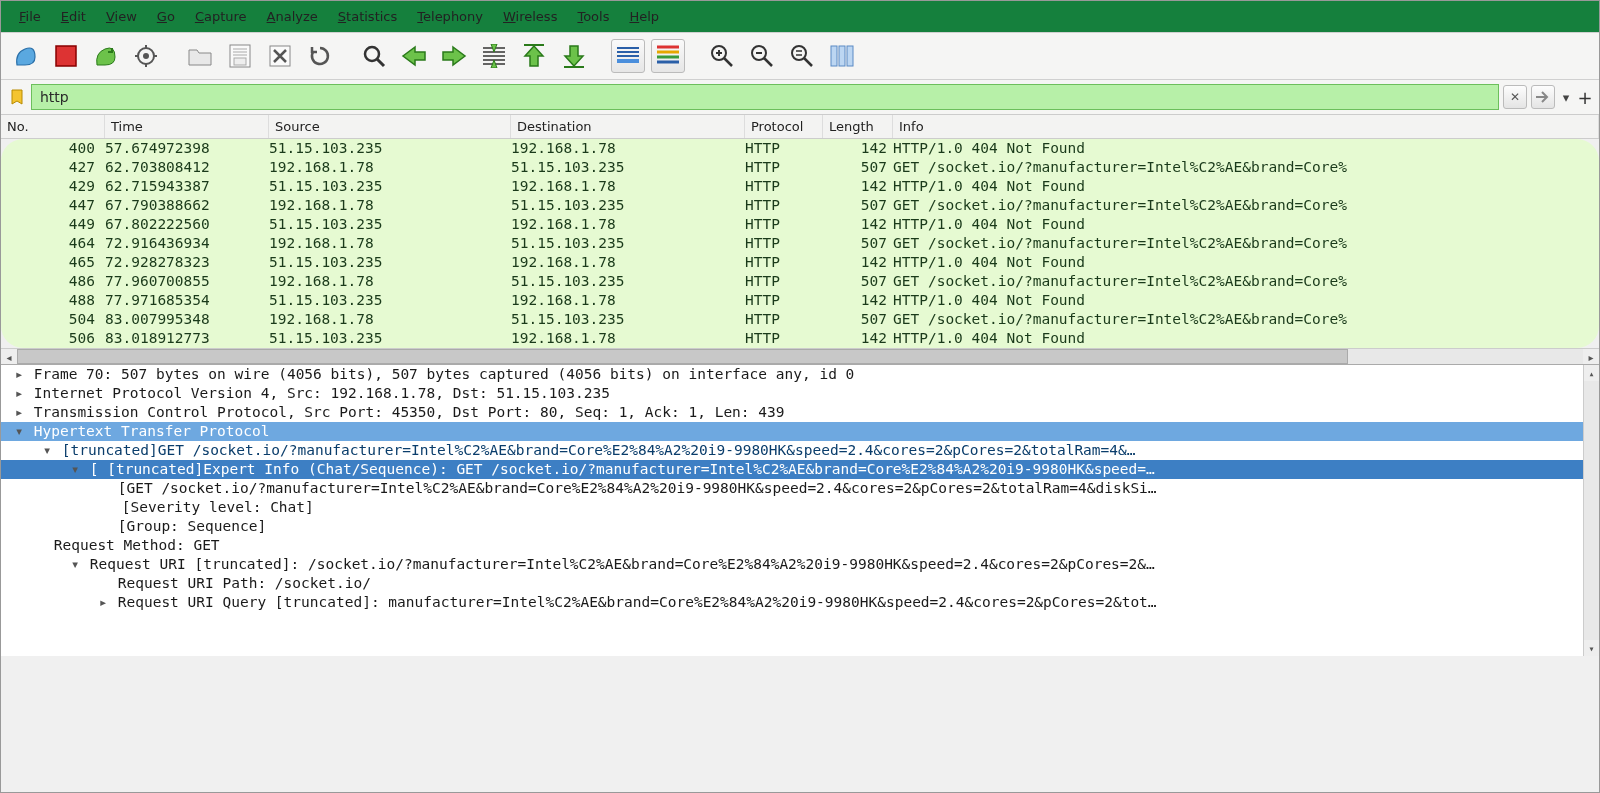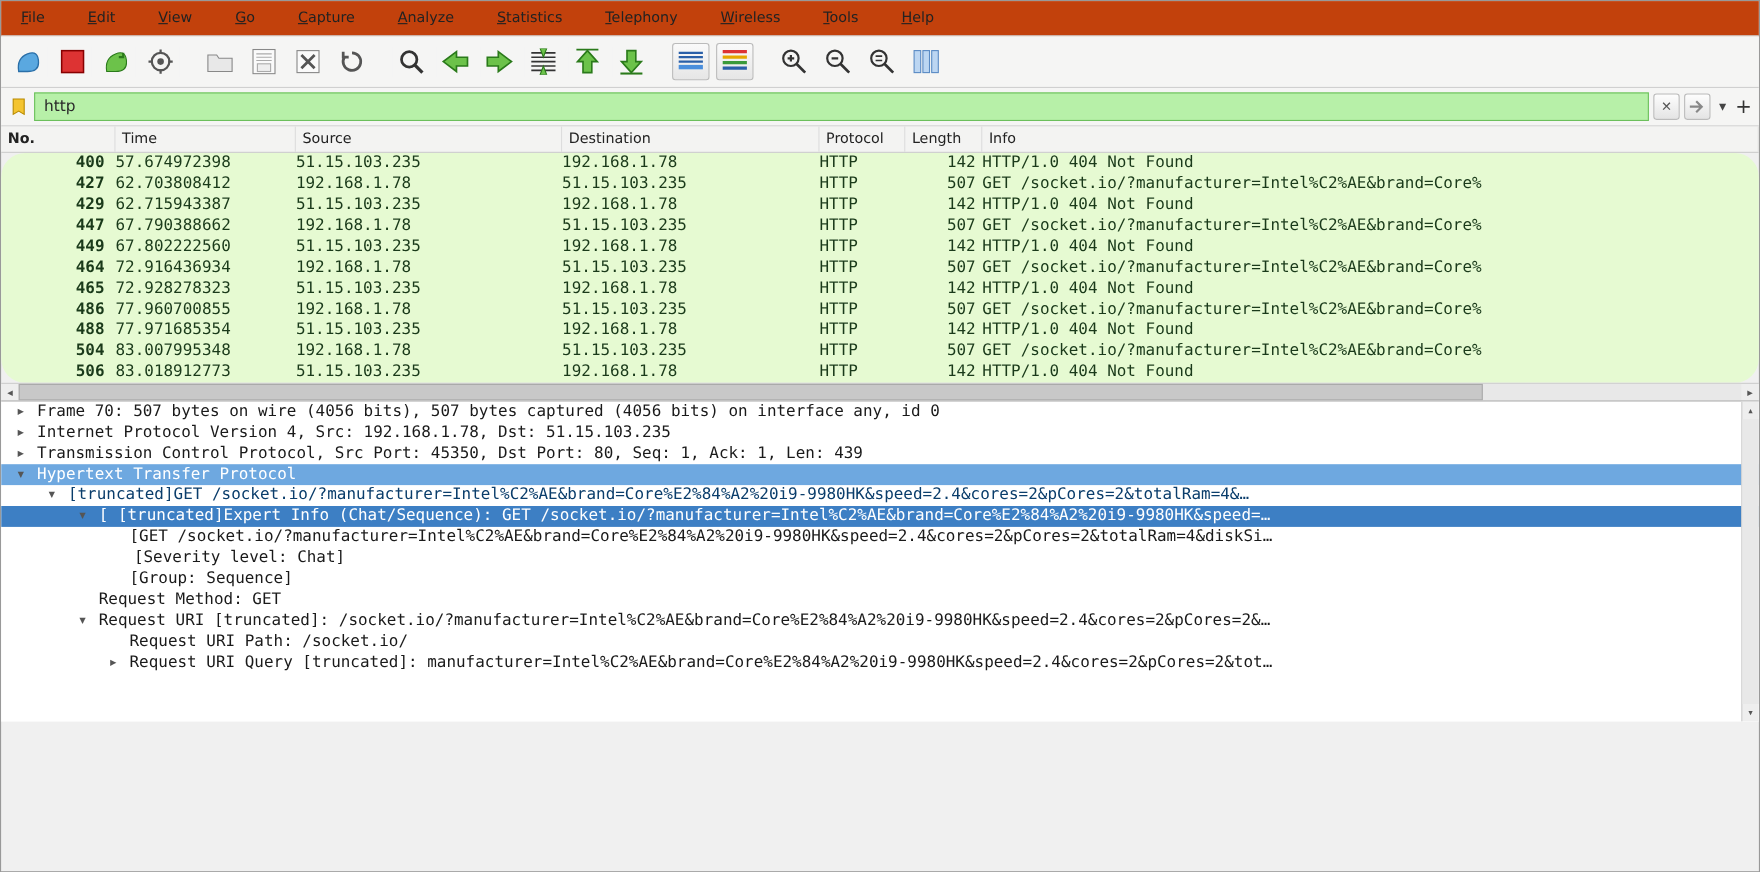--- a/index.html
+++ b/index.html
@@ -1,33 +1,33 @@
 <!DOCTYPE html>
 <html><head>
 <meta charset="utf-8">
 <style>
   * { box-sizing: border-box; margin: 0; padding: 0; }
   body { font-family: "DejaVu Sans", "Liberation Sans", Arial, sans-serif; font-size: 13px; background: #f0f0f0; width: 1600px; height: 793px; overflow: hidden; border: 1px solid #999; }
-  .menubar { display: flex; background: #c2410c; border-bottom: 1px solid #d0d0d0; padding: 4px 8px; gap: 19px; }
+  .menubar { display: flex; background: #15803d; border-bottom: 1px solid #d0d0d0; padding: 4px 8px; gap: 0; }
   .menu-item { padding: 4px 10px; cursor: default; color: #222; }
   .menu-item u { text-decoration: underline; }
   .toolbar { display: flex; align-items: center; background: #f5f5f4; padding: 6px 8px; gap: 6px; border-bottom: 1px solid #d0d0d0; }
   .tool-btn { width: 34px; height: 34px; border: 1px solid transparent; border-radius: 3px; display: flex; align-items: center; justify-content: center; background: #f5f5f4; }
   .tool-sep { width: 8px; }
   .tool-raised { background: linear-gradient(#fafafa,#e6e6e6); border:1px solid #bbb; }
   .filter-bar { display: flex; align-items: center; padding: 4px 6px; background: #f5f5f4; border-bottom: 1px solid #ccc; gap: 4px; }
   .bookmark-icon { width: 20px; height: 20px; display:flex; align-items:center; justify-content:center; }
   .filter-input { flex: 1; height: 26px; background: #b7f0a8; border: 1px solid #6cbf5c; padding: 2px 8px; font-size: 14px; font-family: inherit; color: #2a2a2a; outline: none; }
   .filter-clear, .filter-apply { width: 24px; height: 24px; border: 1px solid #bbb; background: linear-gradient(#fdfdfd,#e4e4e4); border-radius:3px; display:flex;align-items:center;justify-content:center; font-size:12px; color:#555;}
   .filter-dd { width:14px; text-align:center; color:#444; }
   .filter-plus { width: 16px; font-size: 18px; color: #333; text-align:center; }
   .packet-table { position: relative; }
   .table-header { display: flex; background: #f3f3f2; border-bottom: 1px solid #ccc; font-size: 13px; color: #222; }
   .th { padding: 4px 6px; border-right: 1px solid #ddd; white-space: nowrap; overflow:hidden; }
-  .c-no { width: 104px; text-align:left;font-weight:bold; }
+  .c-no { width: 104px; text-align:left; }
   .c-time { width: 164px; }
   .c-src { width: 242px; }
   .c-dst { width: 234px; }
   .c-proto { width: 78px; }
   .c-len { width: 70px; }
   .c-info { flex: 1; }
   .table-body { background: #e6fad2; font-family: "DejaVu Sans Mono","Liberation Mono","Courier New",monospace; font-size: 14.5px; color: #1a3a1a; white-space: nowrap; overflow:hidden;border-radius:22px; }
   .row { display: flex; padding: 0 0; height: 19px; line-height:19px; }
   .row .td { overflow: hidden; white-space: nowrap; }
   .row .c-no { text-align: right; padding-right: 10px; }
@@ -358,21 +358,21 @@
 <div class="detail-pane" id="detail-pane">
   <div class="detail-line" style="padding-left: 12px;"><span class="tri tri-closed"></span> <span>Frame 70: 507 bytes on wire (4056 bits), 507 bytes captured (4056 bits) on interface any, id 0</span></div>
     <div class="detail-line" style="padding-left: 12px;"><span class="tri tri-closed"></span> <span>Internet Protocol Version 4, Src: 192.168.1.78, Dst: 51.15.103.235</span></div>
     <div class="detail-line" style="padding-left: 12px;"><span class="tri tri-closed"></span> <span>Transmission Control Protocol, Src Port: 45350, Dst Port: 80, Seq: 1, Ack: 1, Len: 439</span></div>
     <div class="detail-line sel-proto" style="padding-left: 12px;"><span class="tri tri-open"></span> <span>Hypertext Transfer Protocol</span></div>
     <div class="detail-line truncated-link" style="padding-left: 40px;"><span class="tri tri-open"></span> <span>[truncated]GET /socket.io/?manufacturer=Intel%C2%AE&amp;brand=Core%E2%84%A2%20i9-9980HK&amp;speed=2.4&amp;cores=2&amp;pCores=2&amp;totalRam=4&amp;…</span></div>
     <div class="detail-line sel-expert" style="padding-left: 68px;"><span class="tri tri-open"></span> <span>[ [truncated]Expert Info (Chat/Sequence): GET /socket.io/?manufacturer=Intel%C2%AE&amp;brand=Core%E2%84%A2%20i9-9980HK&amp;speed=…</span></div>
     <div class="detail-line" style="padding-left: 96px;"><span class="tri"></span> <span>[GET /socket.io/?manufacturer=Intel%C2%AE&amp;brand=Core%E2%84%A2%20i9-9980HK&amp;speed=2.4&amp;cores=2&amp;pCores=2&amp;totalRam=4&amp;diskSi…</span></div>
     <div class="detail-line" style="padding-left: 100px;"><span class="tri"></span> <span>[Severity level: Chat]</span></div>
     <div class="detail-line" style="padding-left: 96px;"><span class="tri"></span> <span>[Group: Sequence]</span></div>
-    <div class="detail-line" style="padding-left: 68px;"><span class="tri"></span> <span>Request Method: GET</span></div>
+    <div class="detail-line" style="padding-left: 32px;"><span class="tri"></span> <span>Request Method: GET</span></div>
     <div class="detail-line" style="padding-left: 68px;"><span class="tri tri-open"></span> <span>Request URI [truncated]: /socket.io/?manufacturer=Intel%C2%AE&amp;brand=Core%E2%84%A2%20i9-9980HK&amp;speed=2.4&amp;cores=2&amp;pCores=2&amp;…</span></div>
     <div class="detail-line" style="padding-left: 96px;"><span class="tri"></span> <span>Request URI Path: /socket.io/</span></div>
     <div class="detail-line" style="padding-left: 96px;"><span class="tri tri-closed"></span> <span>Request URI Query [truncated]: manufacturer=Intel%C2%AE&amp;brand=Core%E2%84%A2%20i9-9980HK&amp;speed=2.4&amp;cores=2&amp;pCores=2&amp;tot…</span></div>
     <div class="vscroll">
     <div class="arrow">▴</div>
     <div class="track"></div>
     <div class="arrow">▾</div>
   </div>
 </div>
 

